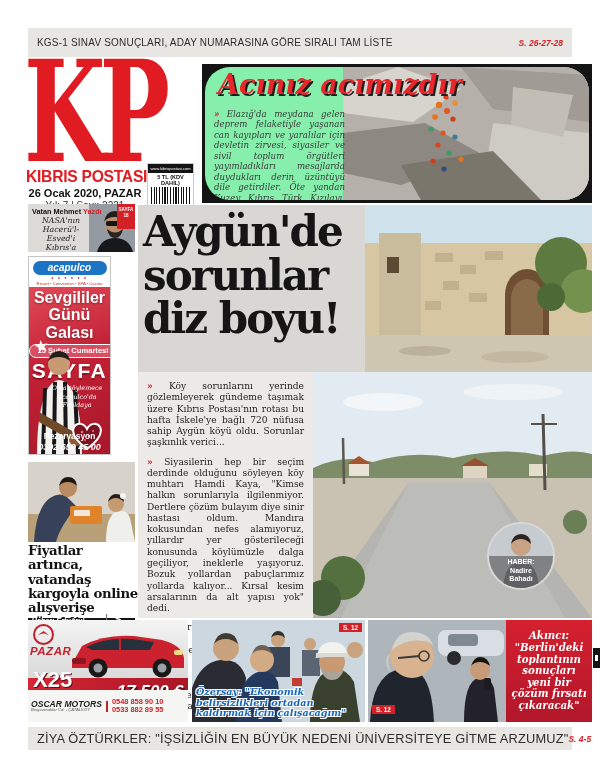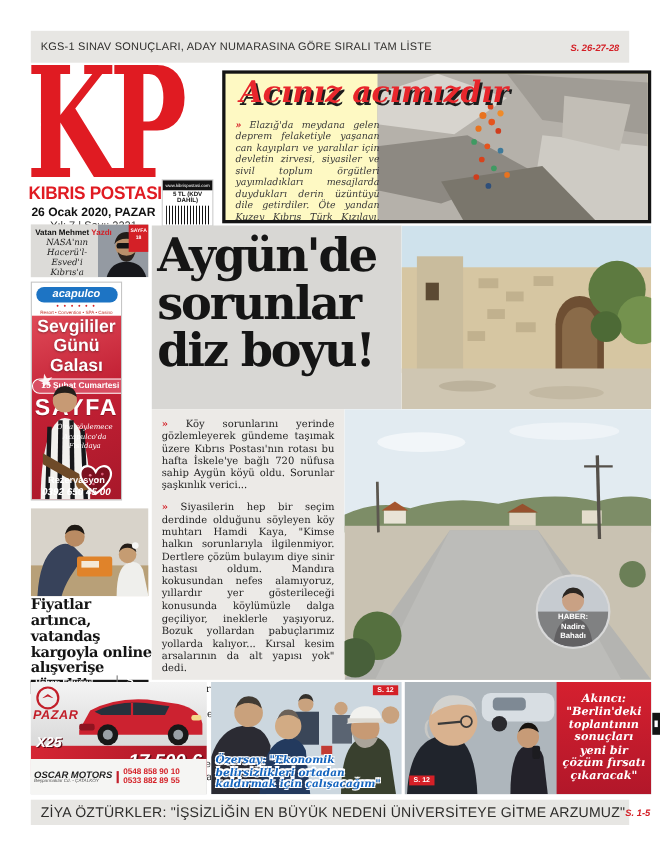--- a/index.html
+++ b/index.html
@@ -22,21 +22,21 @@
       letter-spacing:-.3px;white-space:nowrap;transform:scaleX(.95);transform-origin:left;}
   .kp-date{left:26px;top:187px;width:118px;text-align:center;font-weight:bold;font-size:11px;color:#111;}
   .kp-issue{left:26px;top:200px;width:118px;text-align:center;font-size:10px;color:#333;}
   .price-box{left:147px;top:163px;width:47px;height:43px;border:1px solid #ccc;background:#fff;box-sizing:border-box;}
   .price-url{background:#131313;color:#fff;font-size:4px;text-align:center;padding:2px 0;white-space:nowrap;overflow:hidden;}
   .price-text{font-size:5.6px;font-weight:bold;text-align:center;color:#111;padding:1px 0;}
   .barcode{height:17px;margin:0 3px;background:repeating-linear-gradient(90deg,#111 0 1px,#fff 1px 2.6px,#111 2.6px 4px,#fff 4px 5.4px);}
 
   
   .aciniz{left:202px;top:64px;width:390px;height:139px;background:#141414;padding:3px;box-sizing:border-box;}
-  .aciniz-inner{position:relative;width:100%;height:100%;background:#fef9c3;overflow:hidden;}
+  .aciniz-inner{position:relative;width:100%;height:100%;background:#86efac;overflow:hidden;border-radius:25px;}
   .aciniz-photo{position:absolute;right:0;top:0;width:246px;height:133px;}
   .aciniz-title{position:absolute;left:13px;top:2px;z-index:3;font-family:"DejaVu Serif",serif;
       font-style:italic;font-weight:bold;font-size:27px;color:#e8262c;white-space:nowrap;
       text-shadow:2px 2px 0 #1d1d1d;}
   .aciniz-body{position:absolute;left:9px;top:42px;width:131px;z-index:2;font-family:"DejaVu Serif",serif;
       font-style:italic;font-size:8.6px;line-height:1.22;color:#3a3a3a;text-align:justify;}
   .bullet{color:#d42027;font-weight:bold;}
 
   
   .headline-panel{left:138px;top:205px;width:227px;height:167px;background:#d8d7d4;}
@@ -101,21 +101,21 @@
   .car-ad{left:28px;top:620px;width:160px;height:102px;overflow:hidden;
       background:linear-gradient(#f4f4f4,#dcdcdc 50%,#cfcfcf);}
   .baic-ring{position:absolute;left:5px;top:4px;width:17px;height:17px;border:2.5px solid #c21f2a;border-radius:50%;}
   .baic-ring::after{content:"";position:absolute;left:3px;top:5px;width:11px;height:4px;background:#c21f2a;
       clip-path:polygon(0 100%,50% 0,100% 100%,50% 55%);}
   .baic-text{position:absolute;left:2px;top:25px;color:#c21f2a;font-weight:bold;font-style:italic;
       font-size:11.5px;letter-spacing:.5px;}
   .car-img{position:absolute;right:0;top:0;width:122px;height:60px;}
   .car-red-band{position:absolute;left:0;top:58px;width:160px;height:28px;
       background:linear-gradient(100deg,#d52634,#a81626);}
-  .x25{position:absolute;left:5px;top:47px;color:#fff;font-style:italic;font-weight:bold;font-size:13px;
+  .x25{position:absolute;left:5px;top:47px;color:#fff;font-weight:bold;font-size:22px;
       text-shadow:1px 1px 0 #5d0c15;}
   .x25-sub{position:absolute;left:6px;top:78px;color:#fff;font-style:italic;font-weight:bold;font-size:5.8px;letter-spacing:.3px;}
   .car-price{position:absolute;right:5px;top:62px;color:#fff;font-style:italic;font-weight:bold;font-size:17px;
       text-shadow:1.5px 1.5px 0 #5d0c15;}
   .dealer-strip{position:absolute;left:0;bottom:0;width:160px;height:17px;background:#f5f5f3;
       display:flex;align-items:center;padding:16px 3px;box-sizing:border-box;gap:4px;}
   .dealer-left{display:flex;flex-direction:column;line-height:1;}
   .dealer-name{font-weight:bold;font-style:italic;font-size:8.6px;color:#1e1e1e;}
   .dealer-addr{font-size:4.2px;color:#555;font-style:italic;}
   .dealer-div{width:2px;height:11px;background:#c21f2a;}
@@ -414,16 +414,16 @@
     <div class="akinci-panel">
       <div class="akinci-caption">Akıncı: "Berlin'deki toplantının sonuçları yeni bir çözüm fırsatı çıkaracak"</div>
     </div>
     <div class="s-badge ak-badge" style="position:absolute">S. 12</div>
   </div>
 
   <div class="abs black-tab"></div>
 
   <div class="abs bottom-banner">
     <span class="txt">ZİYA ÖZTÜRKLER: "İŞSİZLİĞİN EN BÜYÜK NEDENİ ÜNİVERSİTEYE GİTME ARZUMUZ"</span>
-    <span class="page-ref">S. 1-5</span>
+    <span class="page-ref">S. 4-5</span>
   </div>
 
 </div>
 
 </body></html>

